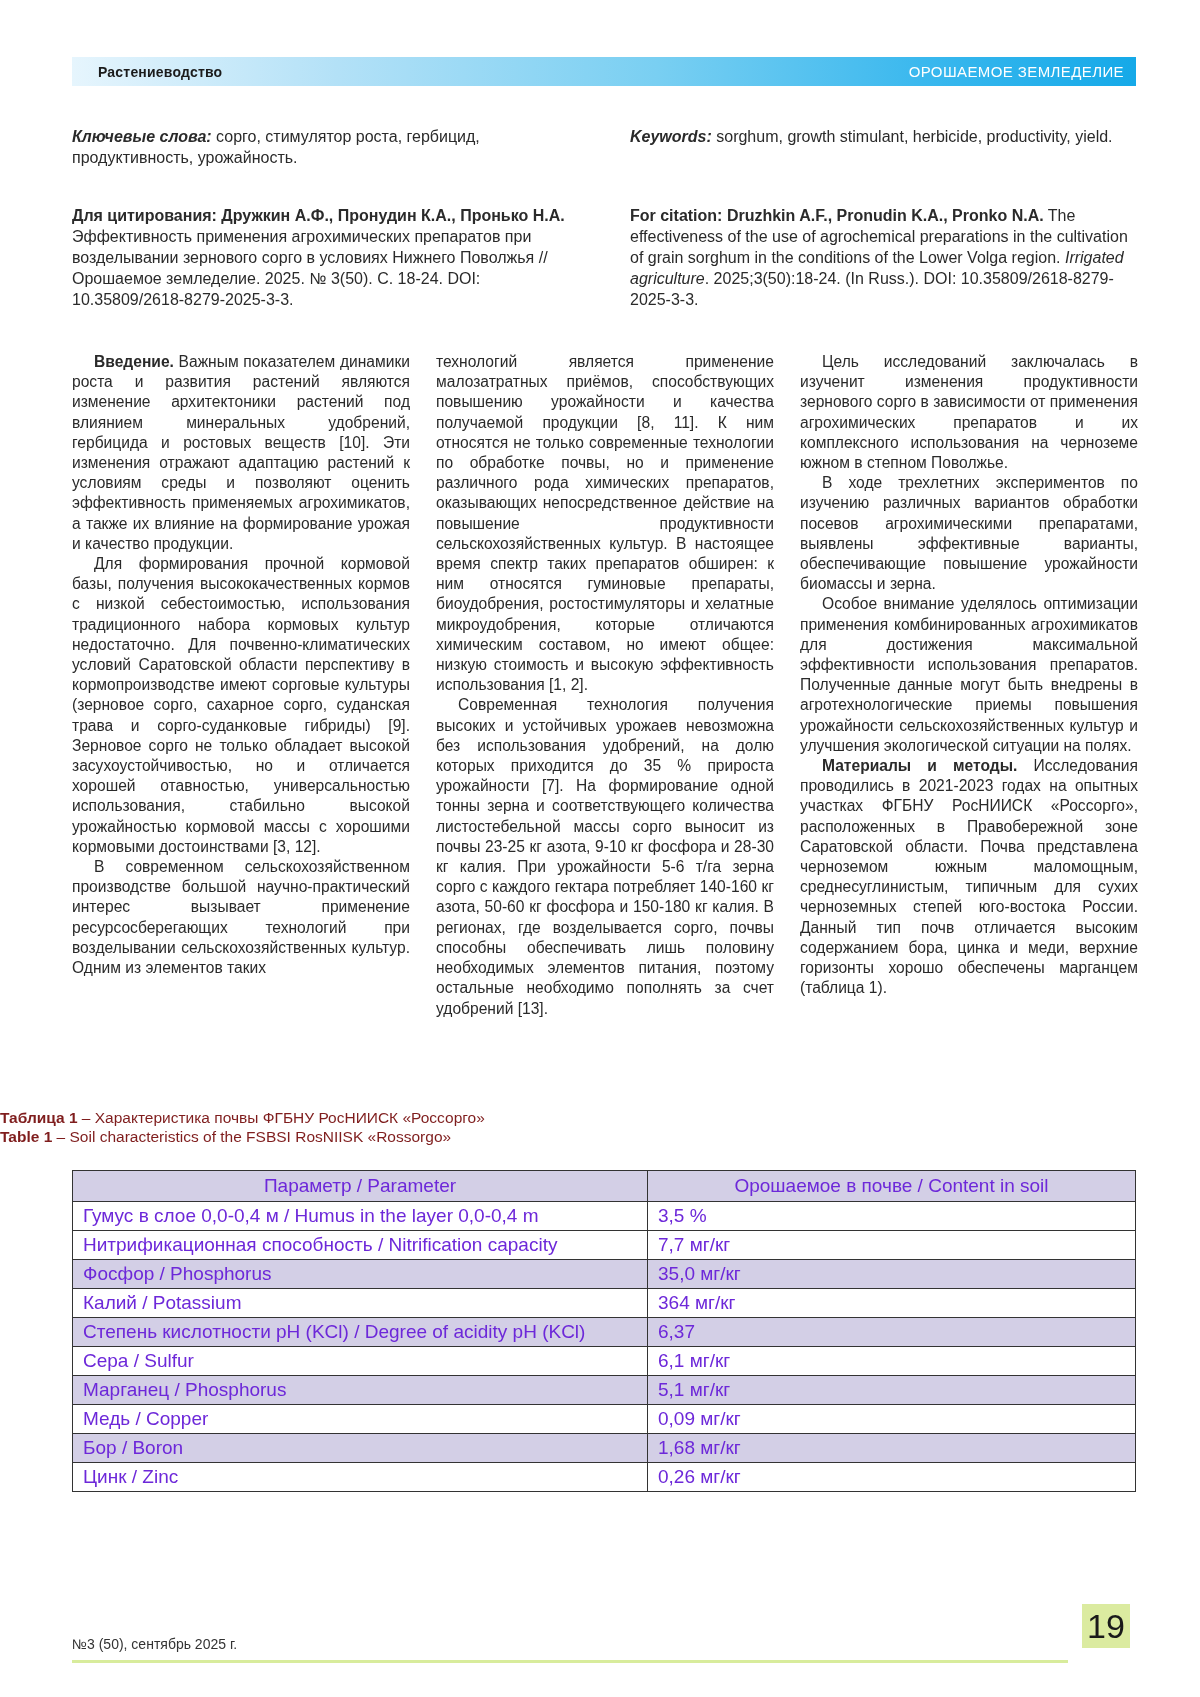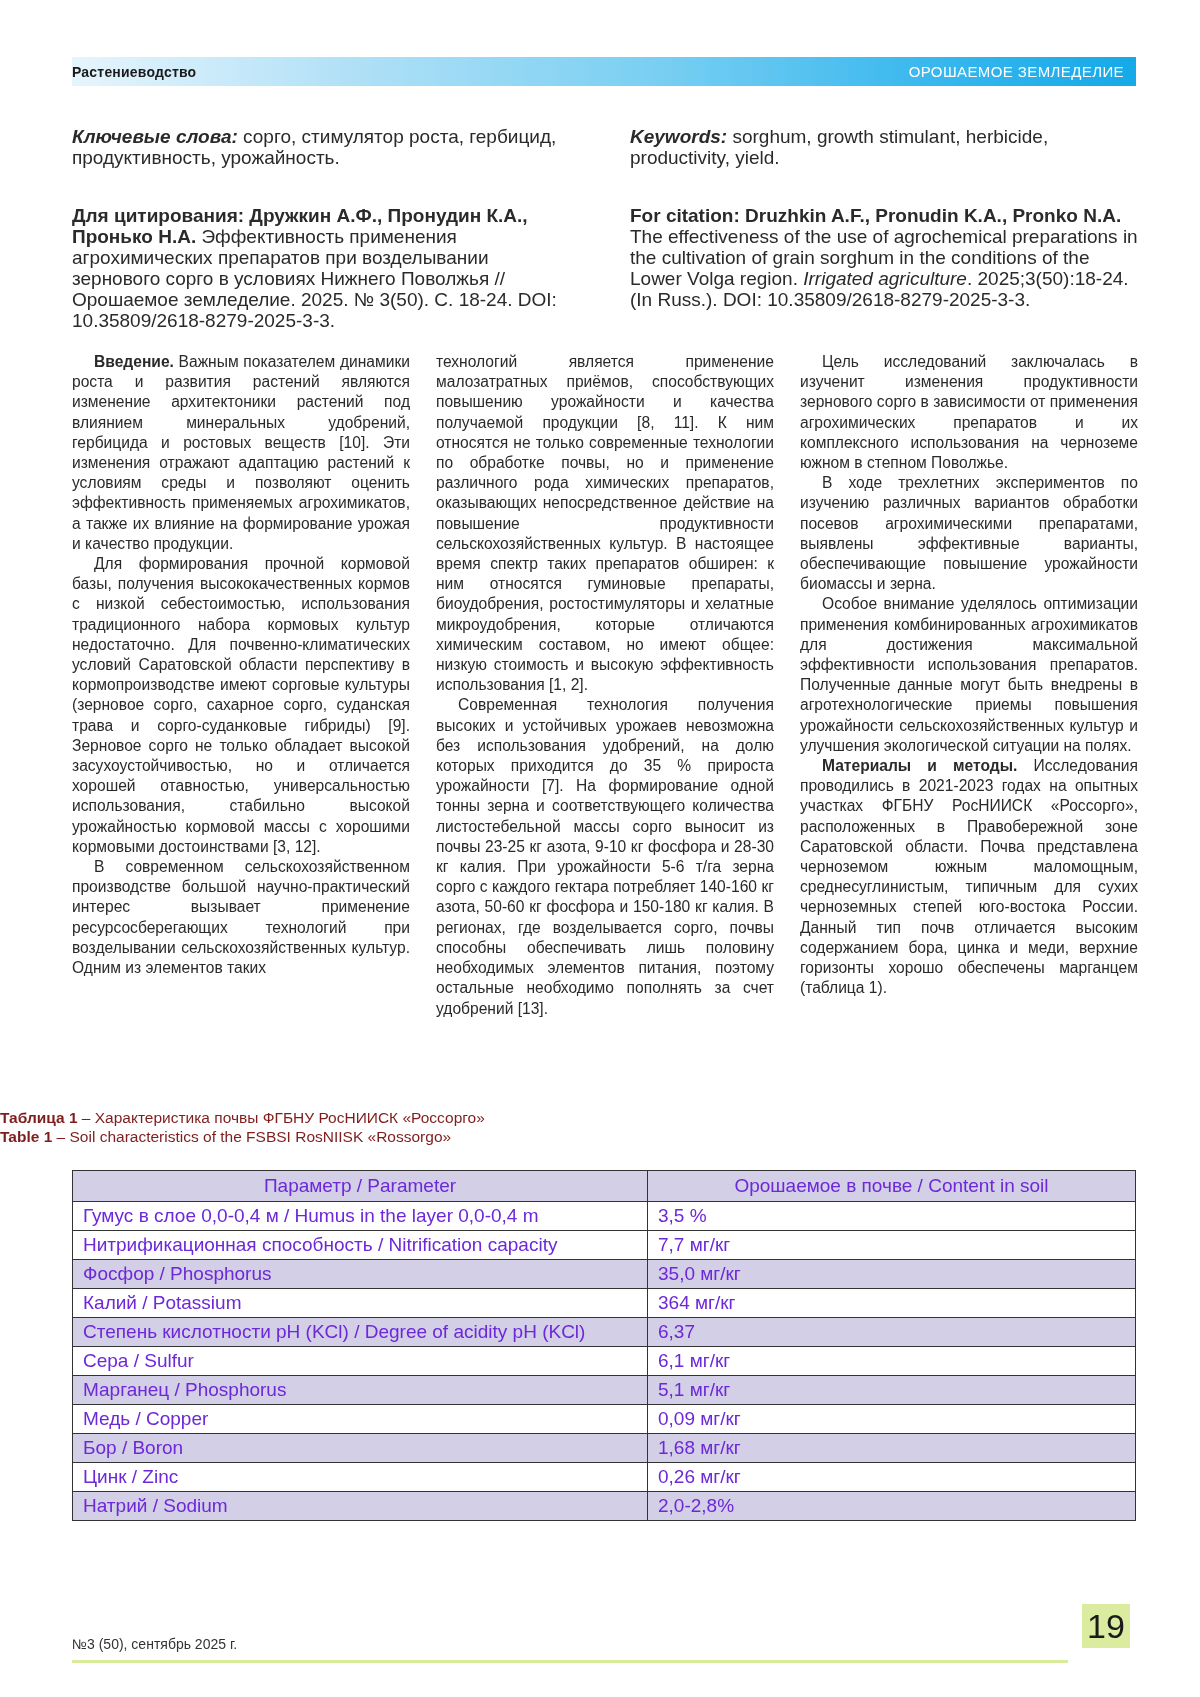--- a/index.html
+++ b/index.html
@@ -1,23 +1,23 @@
 <!DOCTYPE html>
 <html><head>
 <meta charset="utf-8">
 <style>
   html, body { margin: 0; padding: 0; background: #ffffff; }
   body { width: 1200px; height: 1697px; position: relative; font-family: "Liberation Sans", sans-serif; color: #222; overflow: hidden; }
   .header-band { position: absolute; left: 72px; top: 57px; width: 1064px; height: 29px;
     background: linear-gradient(to right, #e6f5fd 0%, #b3e1f7 25%, #79cff2 55%, #3ab8ee 80%, #15a9e8 100%);
     display: flex; align-items: center; justify-content: space-between; }
-  .header-left { font-weight: bold; font-size: 14px; color: #1b1b1b; letter-spacing: 0.2px; }
+  .header-left { font-weight: bold; font-size: 14px; color: #1b1b1b; padding-left: 26px; letter-spacing: 0.2px; }
   .header-right { font-size: 15px; color: #ffffff; padding-right: 12px; letter-spacing: 0.4px; }
   .two-col { position: absolute; left: 72px; width: 1066px; display: flex; justify-content: space-between; }
-  .two-col .col { width: 508px; font-size: 19px; line-height: 21px; color: #2a2a2a; }
+  .two-col .col { width: 508px; font-size: 16px; line-height: 21px; color: #2a2a2a; }
   .kw { top: 126px; }
   .cite { top: 205px; }
   .bi { font-weight: bold; font-style: italic; }
   .b { font-weight: bold; }
   .i { font-style: italic; }
   .body-cols { position: absolute; left: 72px; top: 352px; width: 1066px; display: flex; justify-content: space-between; }
   .body-cols .col { width: 338px; font-size: 15.6px; line-height: 20.2px; text-align: justify; color: #2a2a2a; }
   .body-cols p { margin: 0; text-indent: 22px; }
   .caption { position: absolute; left: 0; width: 1200px; top: 1108px; text-align: left; font-size: 15.5px; line-height: 19px; color: #7f1d1d; }
   table.soil { position: absolute; left: 72px; top: 1170px; width: 1064px; border-collapse: collapse; font-size: 19px; color: #6d28d9; }
@@ -121,22 +121,18 @@
         <td>0,09 мг/кг</td>
       </tr>
       <tr class="shade">
         <td class="c1">Бор / Boron</td>
         <td>1,68 мг/кг</td>
       </tr>
       <tr class="plain">
         <td class="c1">Цинк / Zinc</td>
         <td>0,26 мг/кг</td>
       </tr>
-      <tr class="shade">
-        <td class="c1">Натрий / Sodium</td>
-        <td>2,0-2,8%</td>
-      </tr>
     </tbody>
 </table>
 
 <div class="footer-text">№3 (50), сентябрь 2025 г.</div>
 <div class="footer-line"></div>
 <div class="page-num">19</div>
 
 </body></html>

